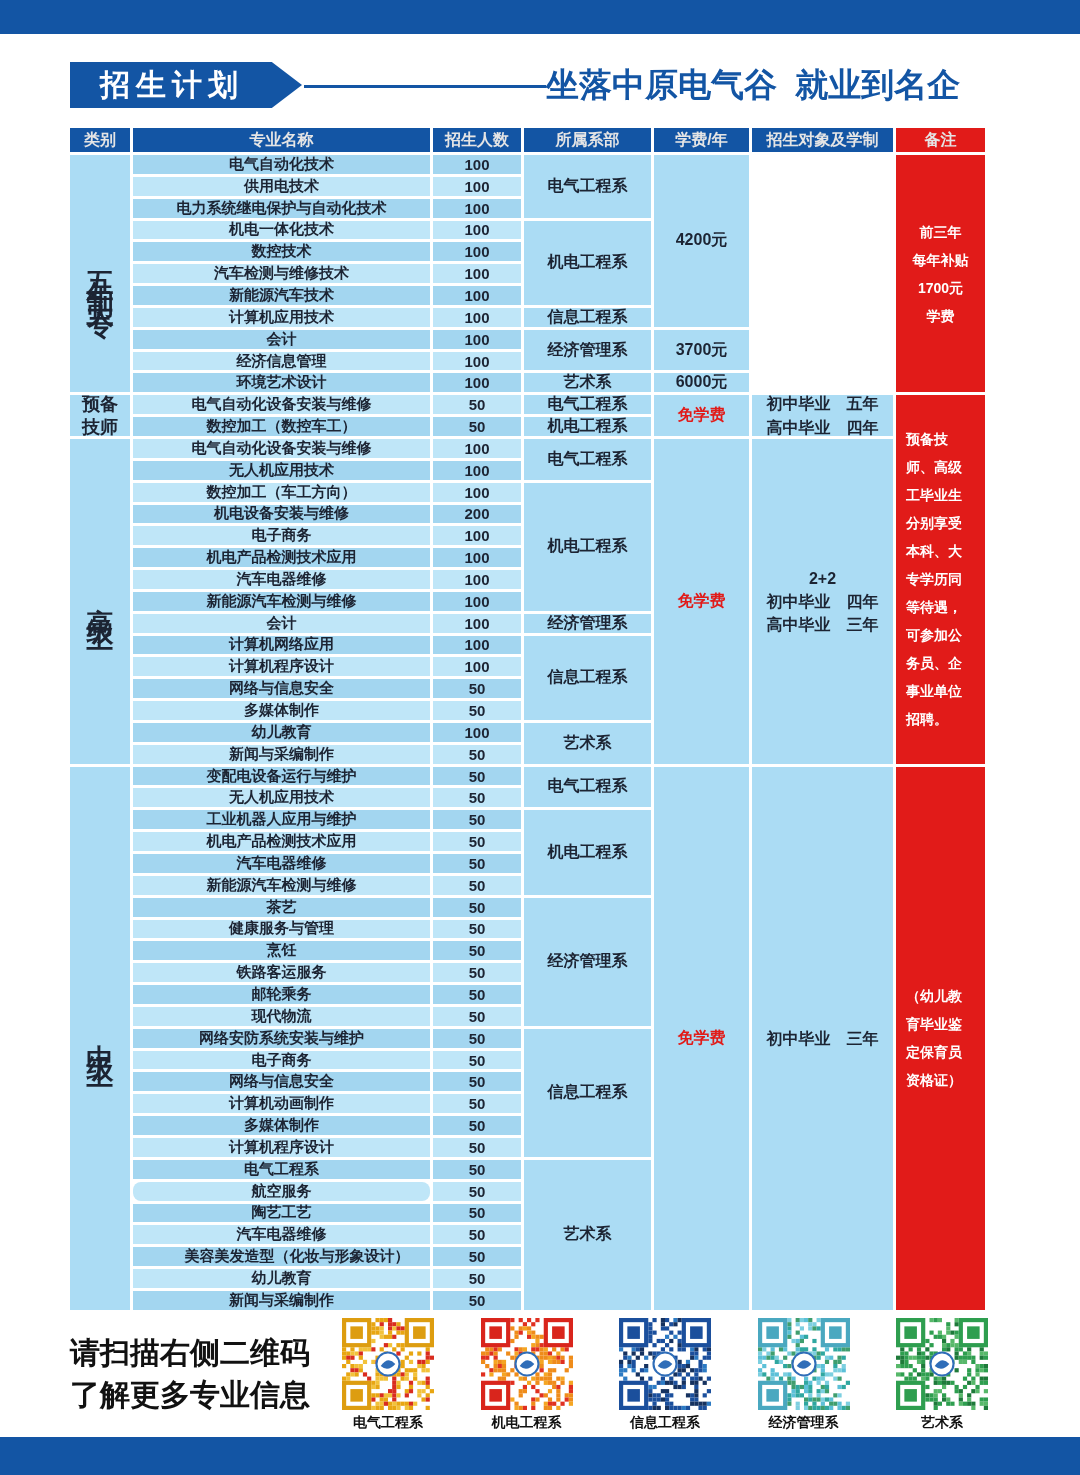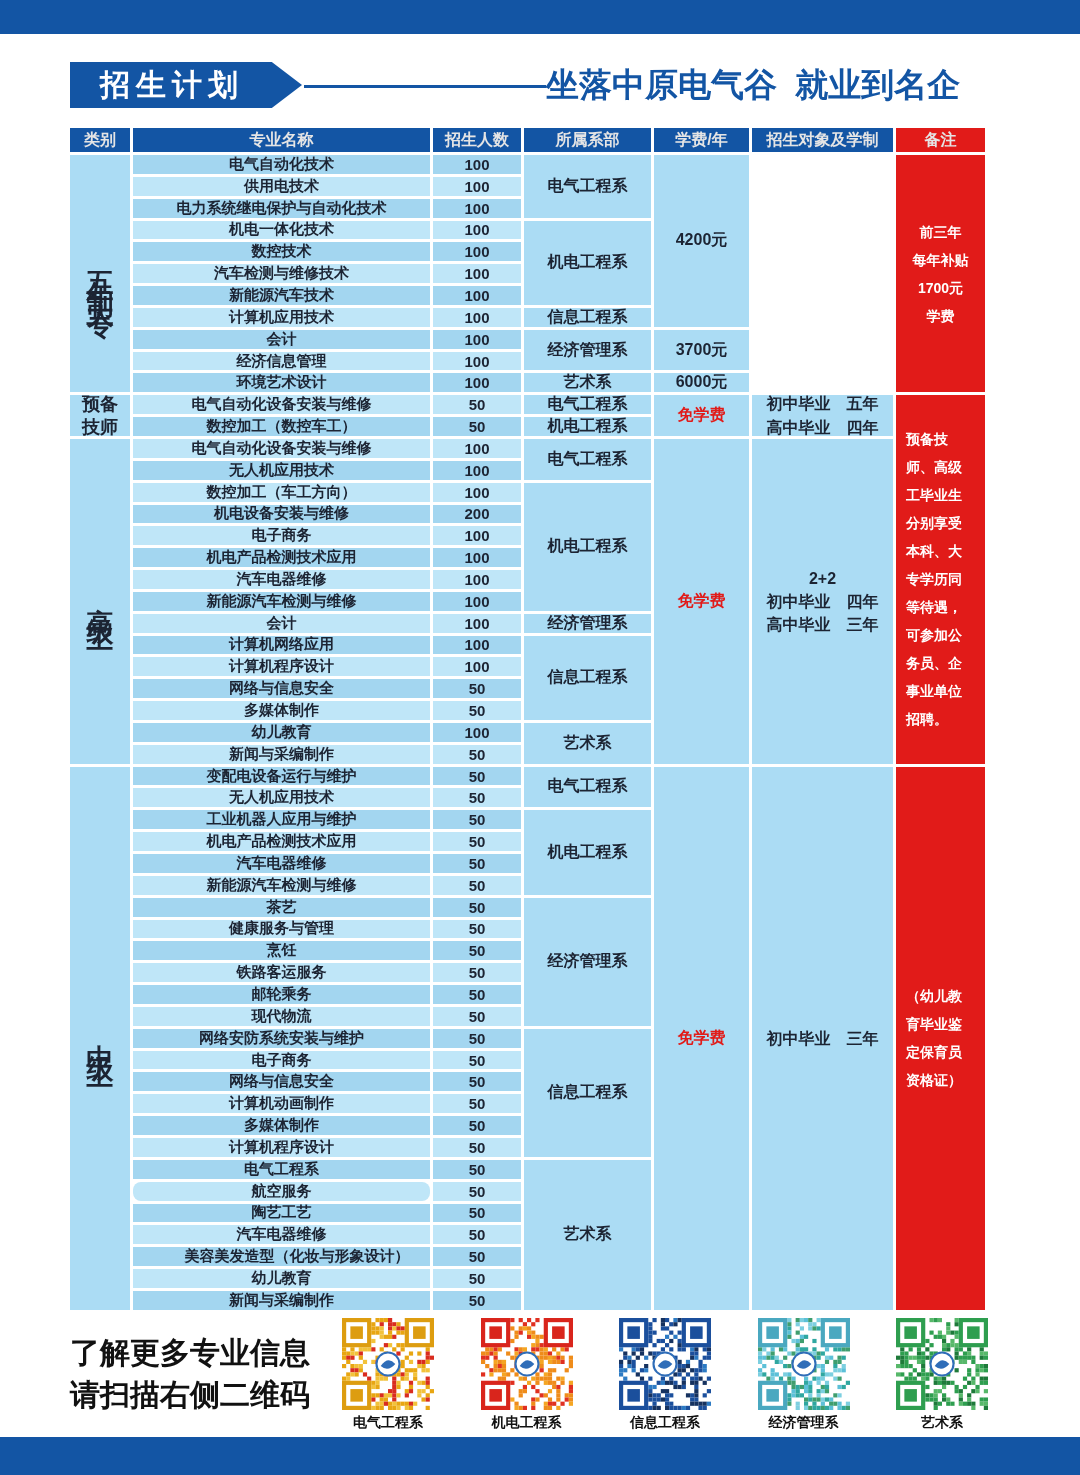--- a/index.html
+++ b/index.html
@@ -244,22 +244,22 @@
     <div class="cell side audience" style="grid-area: 30 / 6 / span 25;">初中毕业　三年</div>
     <div class="cell note" style="grid-area: 2 / 7 / span 11;">前三年
 每年补贴
 1700元
 学费</div>
     <div class="cell note note-left" style="grid-area: 13 / 7 / span 17;">预备技师、高级工毕业生分别享受本科、大专学历同等待遇，可参加公务员、企事业单位招聘。</div>
     <div class="cell note note-left" style="grid-area: 30 / 7 / span 25;">（幼儿教育毕业鉴定保育员资格证）</div>
   </div>
 
 <div class="abs footer-text">
+  <div>请扫描右侧二维码</div>
   <div>了解更多专业信息</div>
-  <div>请扫描右侧二维码</div>
 </div>
 <div class="abs qr-row" id="qr-row">
     <div class="qr-item">
       <div class="qr-box"><svg viewBox="0 0 88 88" width="92" height="92">
           <rect x="32" y="0" width="4" height="4" fill="#e8a612"></rect>
           <rect x="36" y="0" width="4" height="4" fill="#e8a612"></rect>
           <rect x="40" y="0" width="4" height="4" fill="#e8a612"></rect>
           <rect x="44" y="0" width="4" height="4" fill="#d92c1f"></rect>
           <rect x="28" y="4" width="4" height="4" fill="#e8a612"></rect>
           <rect x="36" y="4" width="4" height="4" fill="#d92c1f"></rect>

